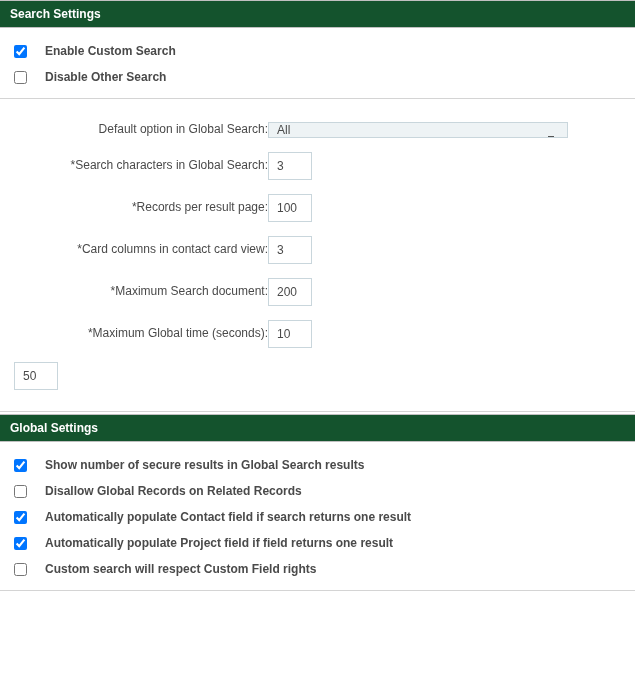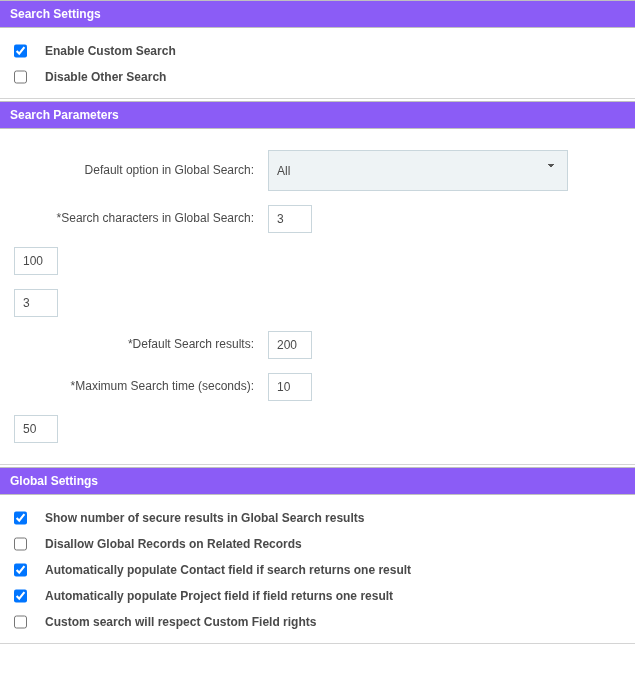--- a/index.html
+++ b/index.html
@@ -9,59 +9,60 @@
     font-family: "Segoe UI", Tahoma, sans-serif;
     font-size: 12px;
     background: #ffffff;
     color: #4a4a4a;
     width: 635px;
   }
   .section {
     margin-bottom: 2px;
   }
   .section-header {
-    background: #8b5cf6;
+    background: #14532d;
     color: #ffffff;
     font-weight: 600;
     padding: 6px 10px;
     font-size: 12px;
     border-top: 1px solid #c0c0c0;
     border-bottom: 1px solid #c0c0c0;
   }
   .section-body {
     padding: 10px 0 8px 0;
     border-bottom: 1px solid #d4d4d4;
   }
   .checkrow {
     display: flex;
+    align-items: center;
     padding: 6px 14px;
     font-weight: 600;
     color: #4a4a4a;
   }
   .checkrow input[type="checkbox"] {
     margin: 0 18px 0 0;
   }
   .form-row {
     display: flex;
     align-items: center;
     padding: 7px 14px;
   }
   .form-label {
     width: 254px;
     text-align: right;
-    padding-right: 14px;
+    padding-right: 0;
     color: #4a4a4a;
     line-height: 1.3;
   }
   .form-control {
     flex: 0 0 auto;
   }
   select {
     width: 300px;
-    height: 41px;
+    height: 16px;
     background: #eef3f5;
     border: 1px solid #c9d6dc;
     font-size: 12px;
     color: #4a4a4a;
     padding: 0 8px;
     appearance: none;
     -webkit-appearance: none;
     background-image: linear-gradient(45deg, transparent 50%, #555 50%), linear-gradient(135deg, #555 50%, transparent 50%);
     background-position: calc(100% - 16px) 13px, calc(100% - 12px) 13px;
     background-size: 4px 4px, 4px 4px;
@@ -88,54 +89,55 @@
       <span>Enable Custom Search</span>
     </div>
     <div class="checkrow">
       <input type="checkbox" style="">
       <span>Disable Other Search</span>
     </div>
   </div>
 </div>
 
 <div class="section">
-  <div class="section-header">Search Parameters</div>
   <div class="section-body" style="padding:14px 0;">
     <div class="form-row">
       <div class="form-label">Default option in Global Search:</div>
       <div class="form-control">
         <select>
           <option>All</option>
         </select>
       </div>
     </div>
     <div class="form-row">
       <div class="form-label">*Search characters in Global Search:</div>
       <div class="form-control">
         <input type="text" value="3" style="">
       </div>
     </div>
     <div class="form-row">
+      <div class="form-label">*Records per result page:</div>
       <div class="form-control">
         <input type="text" value="100" style="">
       </div>
     </div>
     <div class="form-row">
+      <div class="form-label">*Card columns in contact card view:</div>
       <div class="form-control">
         <input type="text" value="3" style="">
       </div>
     </div>
     <div class="form-row">
-      <div class="form-label">*Default Search results:</div>
+      <div class="form-label">*Maximum Search document:</div>
       <div class="form-control">
         <input type="text" value="200" style="">
       </div>
     </div>
     <div class="form-row">
-      <div class="form-label">*Maximum Search time (seconds):</div>
+      <div class="form-label">*Maximum Global time (seconds):</div>
       <div class="form-control">
         <input type="text" value="10" style="">
       </div>
     </div>
     <div class="form-row">
       <div class="form-control">
         <input type="text" value="50" style="">
       </div>
     </div>
   </div>

